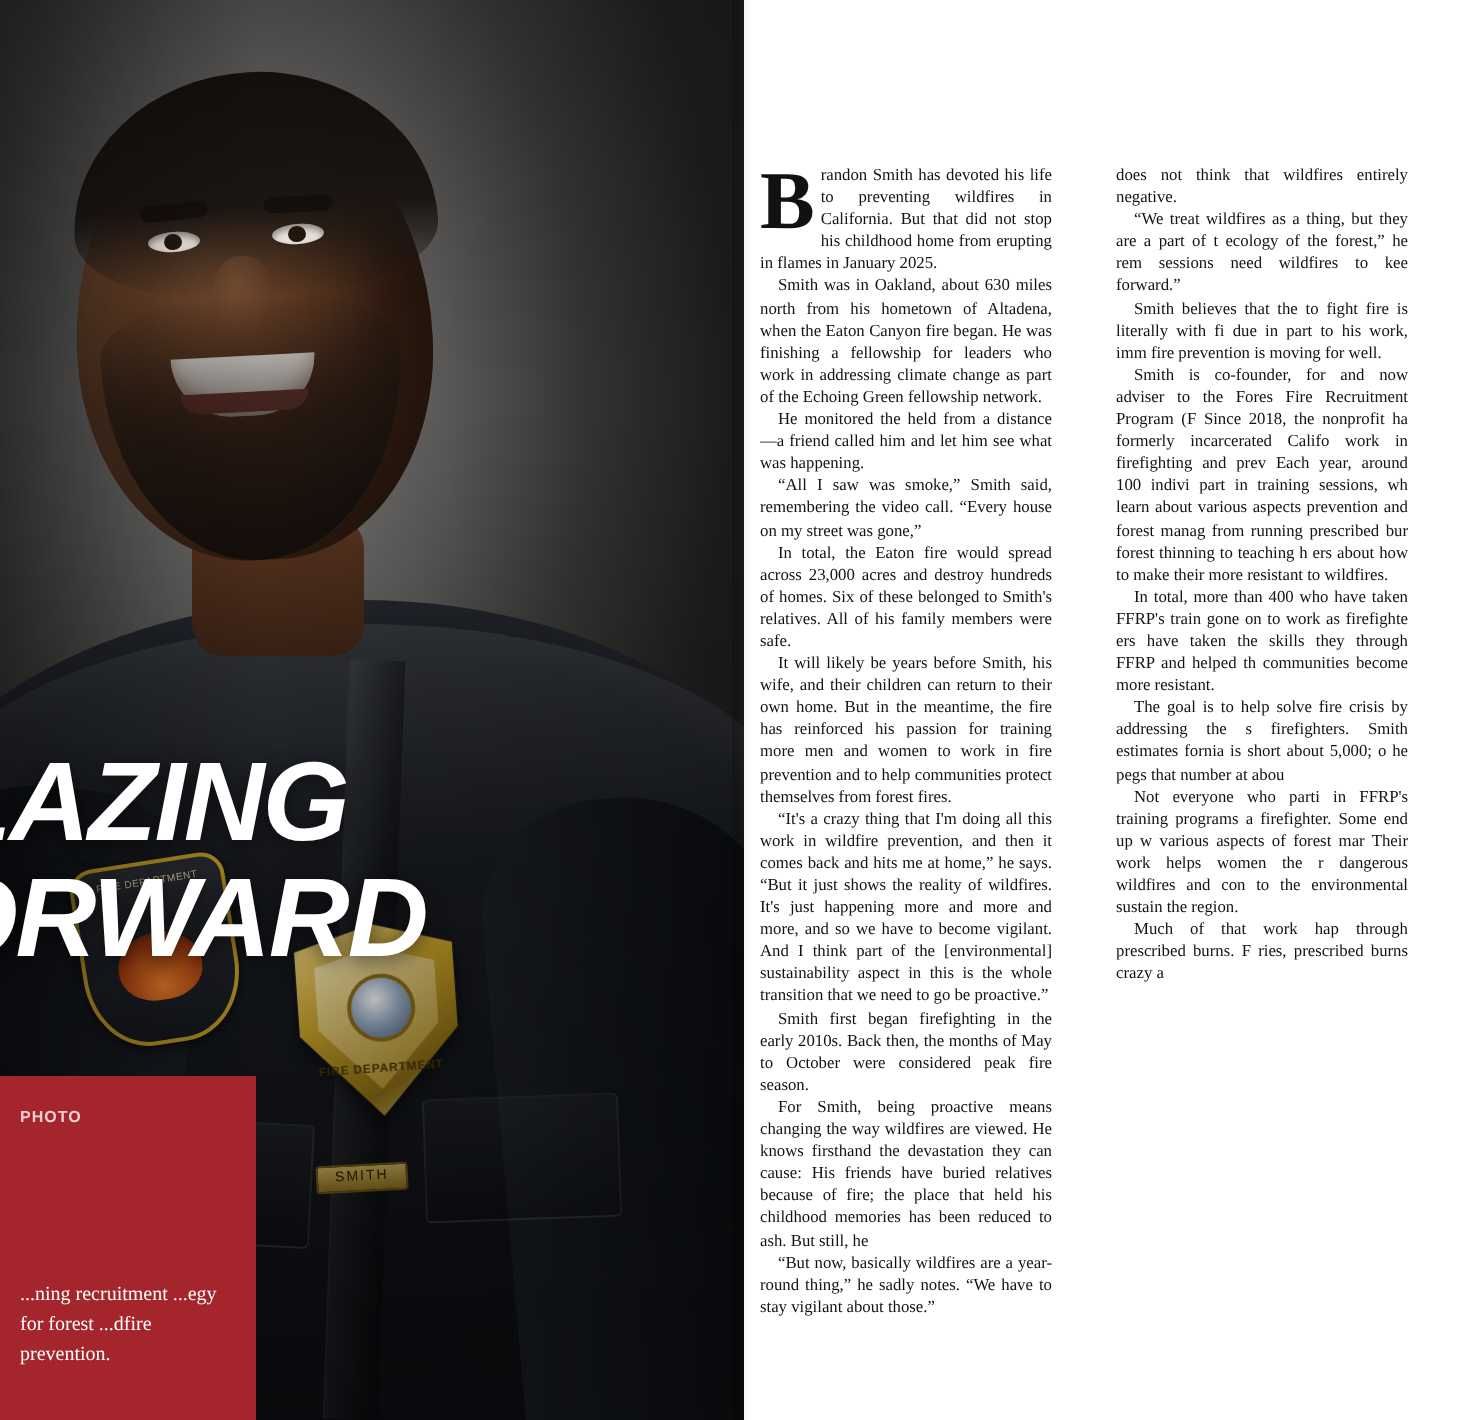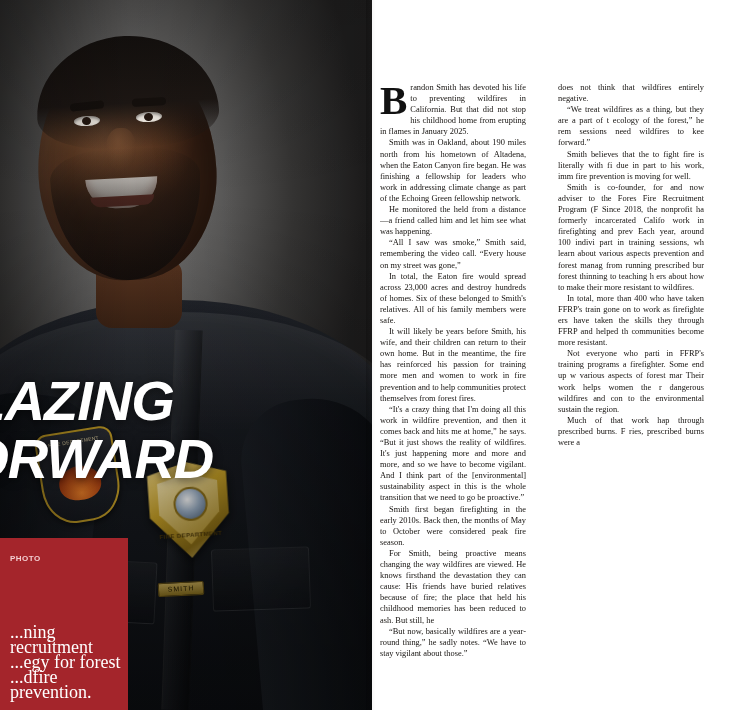--- a/index.html
+++ b/index.html
@@ -276,24 +276,24 @@
     left: 10px; top: 16px;
     font-family: "Liberation Sans", sans-serif;
     font-size: 8px;
     color: #f3cdd0;
     letter-spacing: 0.5px;
     font-weight: bold;
   }
   .redbox .caption {
     position: absolute;
     left: 10px;
-    top: 87px;
+    top: 102px;
     right: 6px;
     font-family: "Liberation Serif", serif;
-    font-size: 18px;
+    font-size: 10px;
     line-height: 15px;
     color: #ffffff;
   }
 
   
   .gutter {
     position: absolute;
     left: 366px; top: 0;
     width: 14px; height: 710px;
     background: linear-gradient(to right, rgba(0,0,0,0.22), rgba(0,0,0,0.04) 40%, rgba(0,0,0,0.0) 70%);
@@ -398,34 +398,35 @@
     <div class="kicker">PHOTO</div>
     <div class="caption">...ning recruitment ...egy for forest ...dfire prevention.</div>
   </div>
 
   <div class="gutter"></div>
 
   <div class="textpage">
     <div class="col-rule"></div>
     <div class="col c1" id="col1">
         <p class="first"><span class="dropcap">B</span>randon Smith has devoted his life to preventing wildfires in California. But that did not stop his childhood home from erupting in flames in January 2025.</p>
-        <p>Smith was in Oakland, about 190 miles north from his hometown of Altadena, when the Eaton Canyon fire began. He was finishing a fellowship for leaders who work in addressing climate change as part of the Echoing Green fellowship network.</p>
+        <p>Smith was in Oakland, about 630 miles north from his hometown of Altadena, when the Eaton Canyon fire began. He was finishing a fellowship for leaders who work in addressing climate change as part of the Echoing Green fellowship network.</p>
         <p>He monitored the held from a distance—a friend called him and let him see what was happening.</p>
         <p>“All I saw was smoke,” Smith said, remembering the video call. “Every house on my street was gone,”</p>
         <p>In total, the Eaton fire would spread across 23,000 acres and destroy hundreds of homes. Six of these belonged to Smith's relatives. All of his family members were safe.</p>
         <p>It will likely be years before Smith, his wife, and their children can return to their own home. But in the meantime, the fire has reinforced his passion for training more men and women to work in fire prevention and to help communities protect themselves from forest fires.</p>
         <p>“It's a crazy thing that I'm doing all this work in wildfire prevention, and then it comes back and hits me at home,” he says. “But it just shows the reality of wildfires. It's just happening more and more and more, and so we have to become vigilant. And I think part of the [environmental] sustainability aspect in this is the whole transition that we need to go be proactive.”</p>
         <p>Smith first began firefighting in the early 2010s. Back then, the months of May to October were considered peak fire season.</p>
         <p>For Smith, being proactive means changing the way wildfires are viewed. He knows firsthand the devastation they can cause: His friends have buried relatives because of fire; the place that held his childhood memories has been reduced to ash. But still, he</p>
         <p>“But now, basically wildfires are a year-round thing,” he sadly notes. “We have to stay vigilant about those.”</p>
       </div>
     <div class="col c2" id="col2">
         <p class="first">does not think that wildfires entirely negative.</p>
         <p>“We treat wildfires as a thing, but they are a part of t ecology of the forest,” he rem sessions need wildfires to kee forward.”</p>
         <p>Smith believes that the to fight fire is literally with fi due in part to his work, imm fire prevention is moving for well.</p>
         <p>Smith is co-founder, for and now adviser to the Fores Fire Recruitment Program (F Since 2018, the nonprofit ha formerly incarcerated Califo work in firefighting and prev Each year, around 100 indivi part in training sessions, wh learn about various aspects prevention and forest manag from running prescribed bur forest thinning to teaching h ers about how to make their more resistant to wildfires.</p>
         <p>In total, more than 400 who have taken FFRP's train gone on to work as firefighte ers have taken the skills they through FFRP and helped th communities become more resistant.</p>
+        <p>The goal is to help solve fire crisis by addressing the s firefighters. Smith estimates fornia is short about 5,000; o he pegs that number at abou</p>
         <p>Not everyone who parti in FFRP's training programs a firefighter. Some end up w various aspects of forest mar Their work helps women the r dangerous wildfires and con to the environmental sustain the region.</p>
-        <p>Much of that work hap through prescribed burns. F ries, prescribed burns were a</p>
+        <p>Much of that work hap through prescribed burns. F ries, prescribed burns crazy a</p>
       </div>
   </div>
 
 </div>
 
 </body></html>

